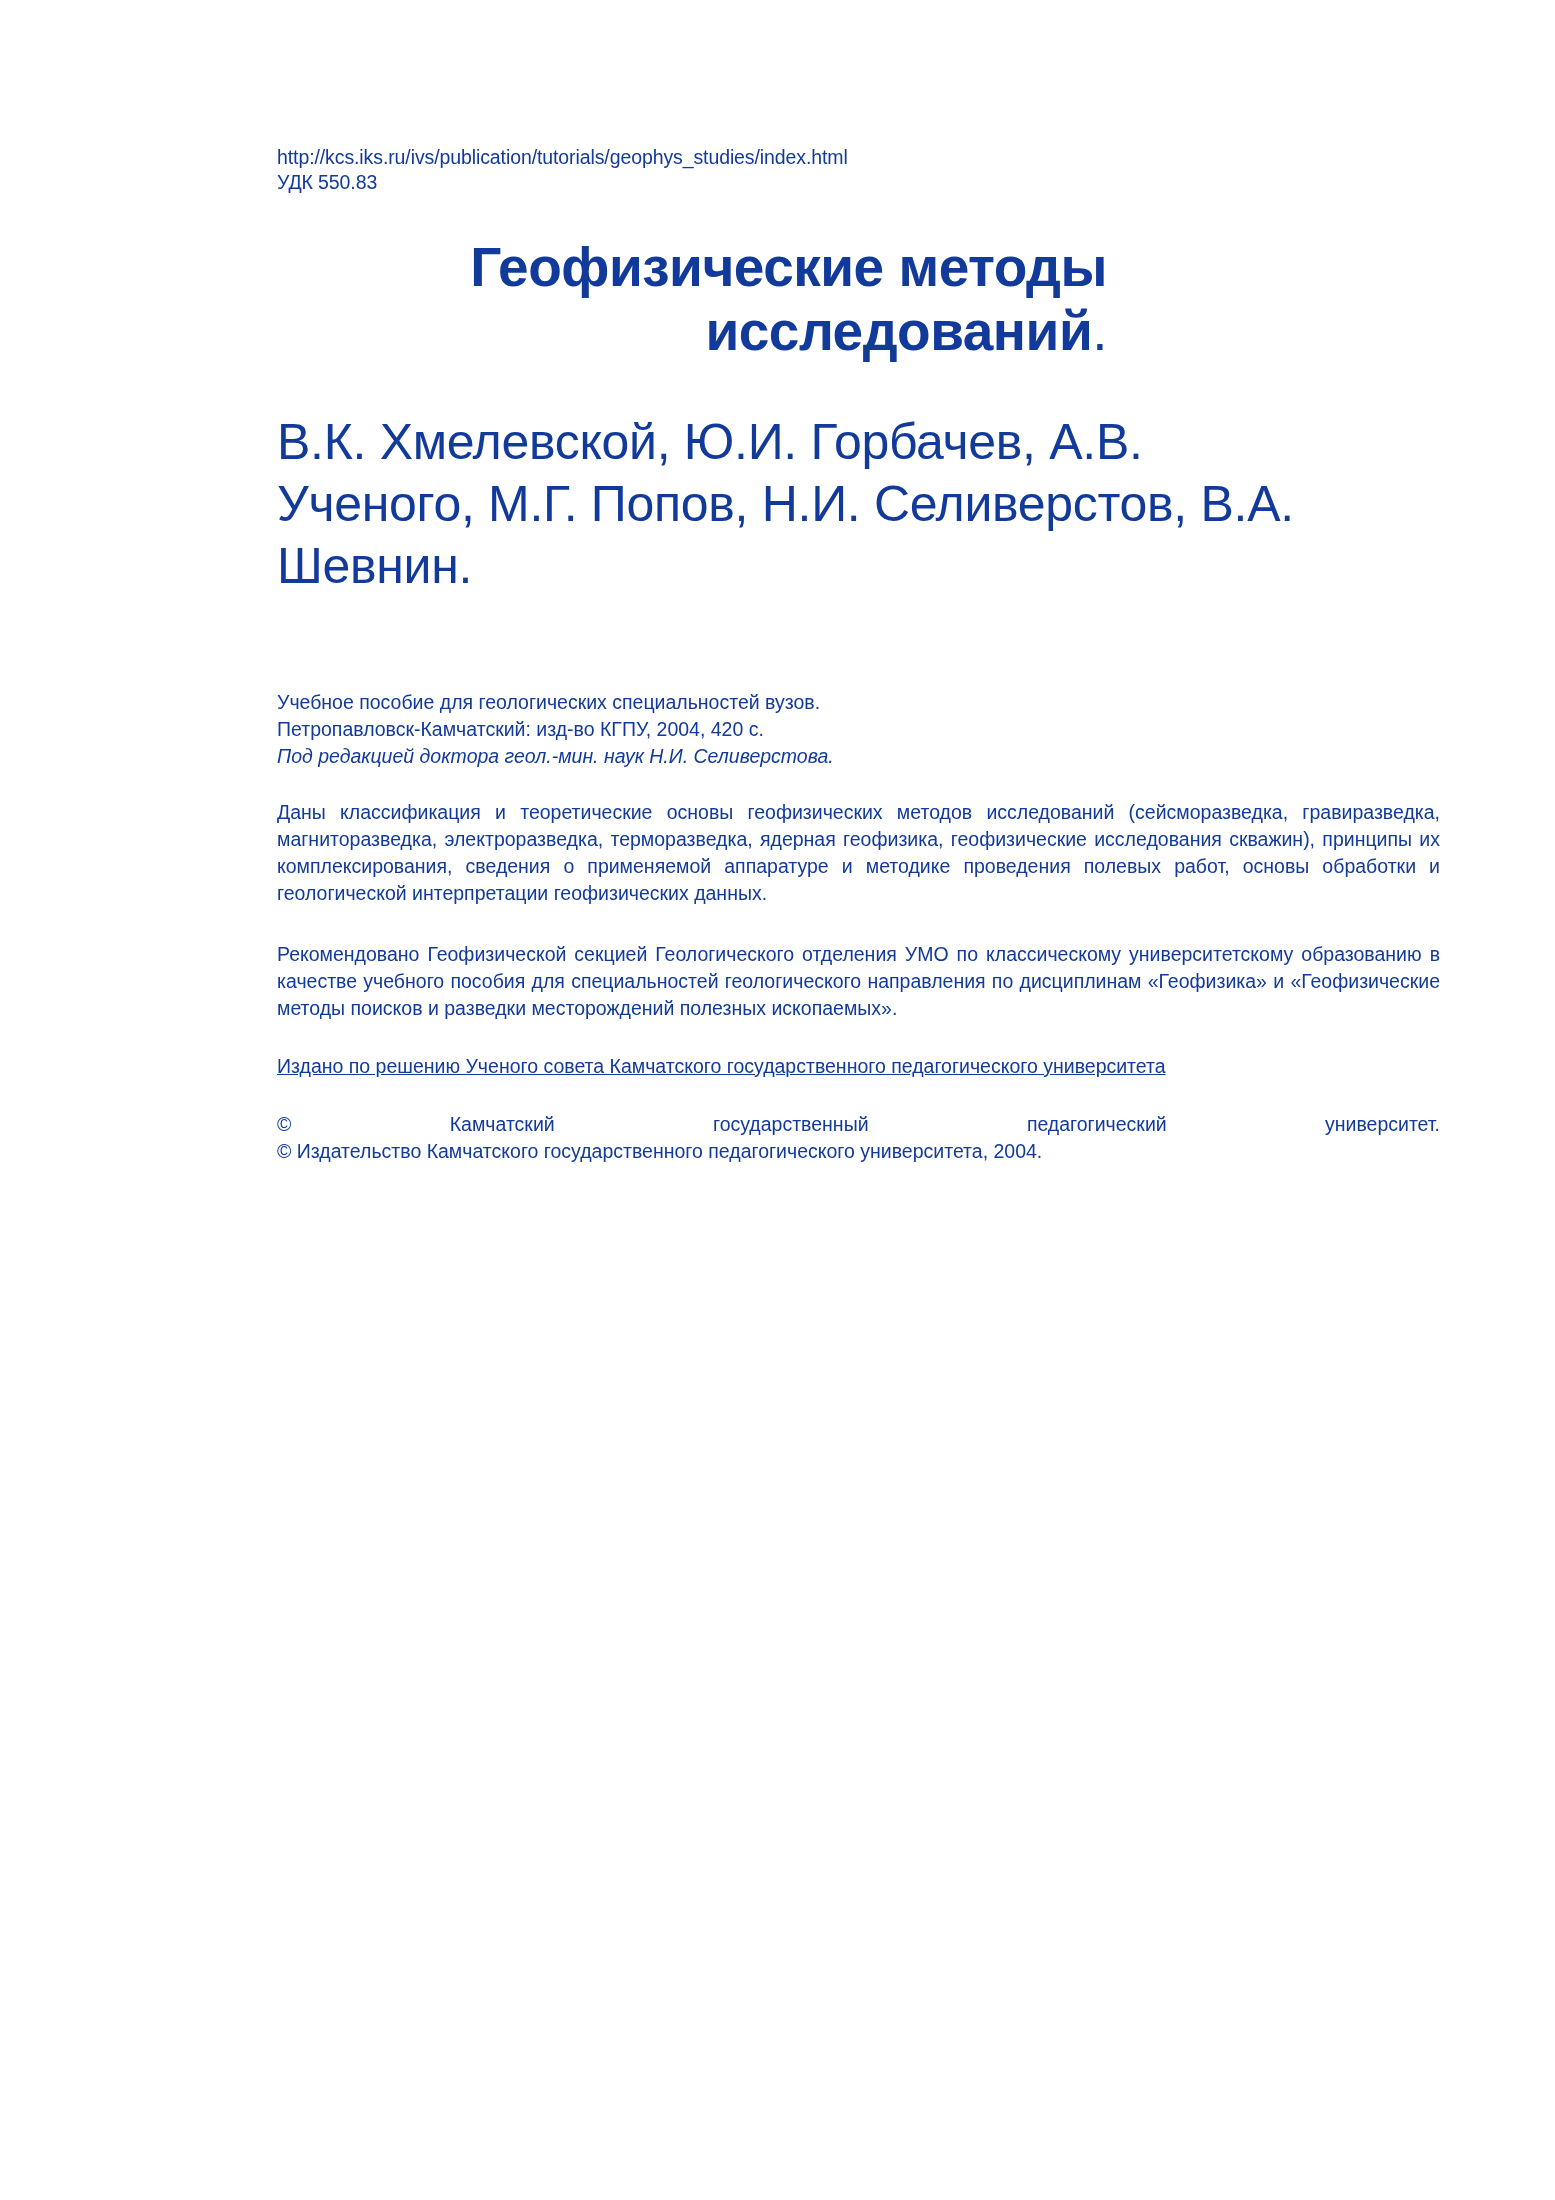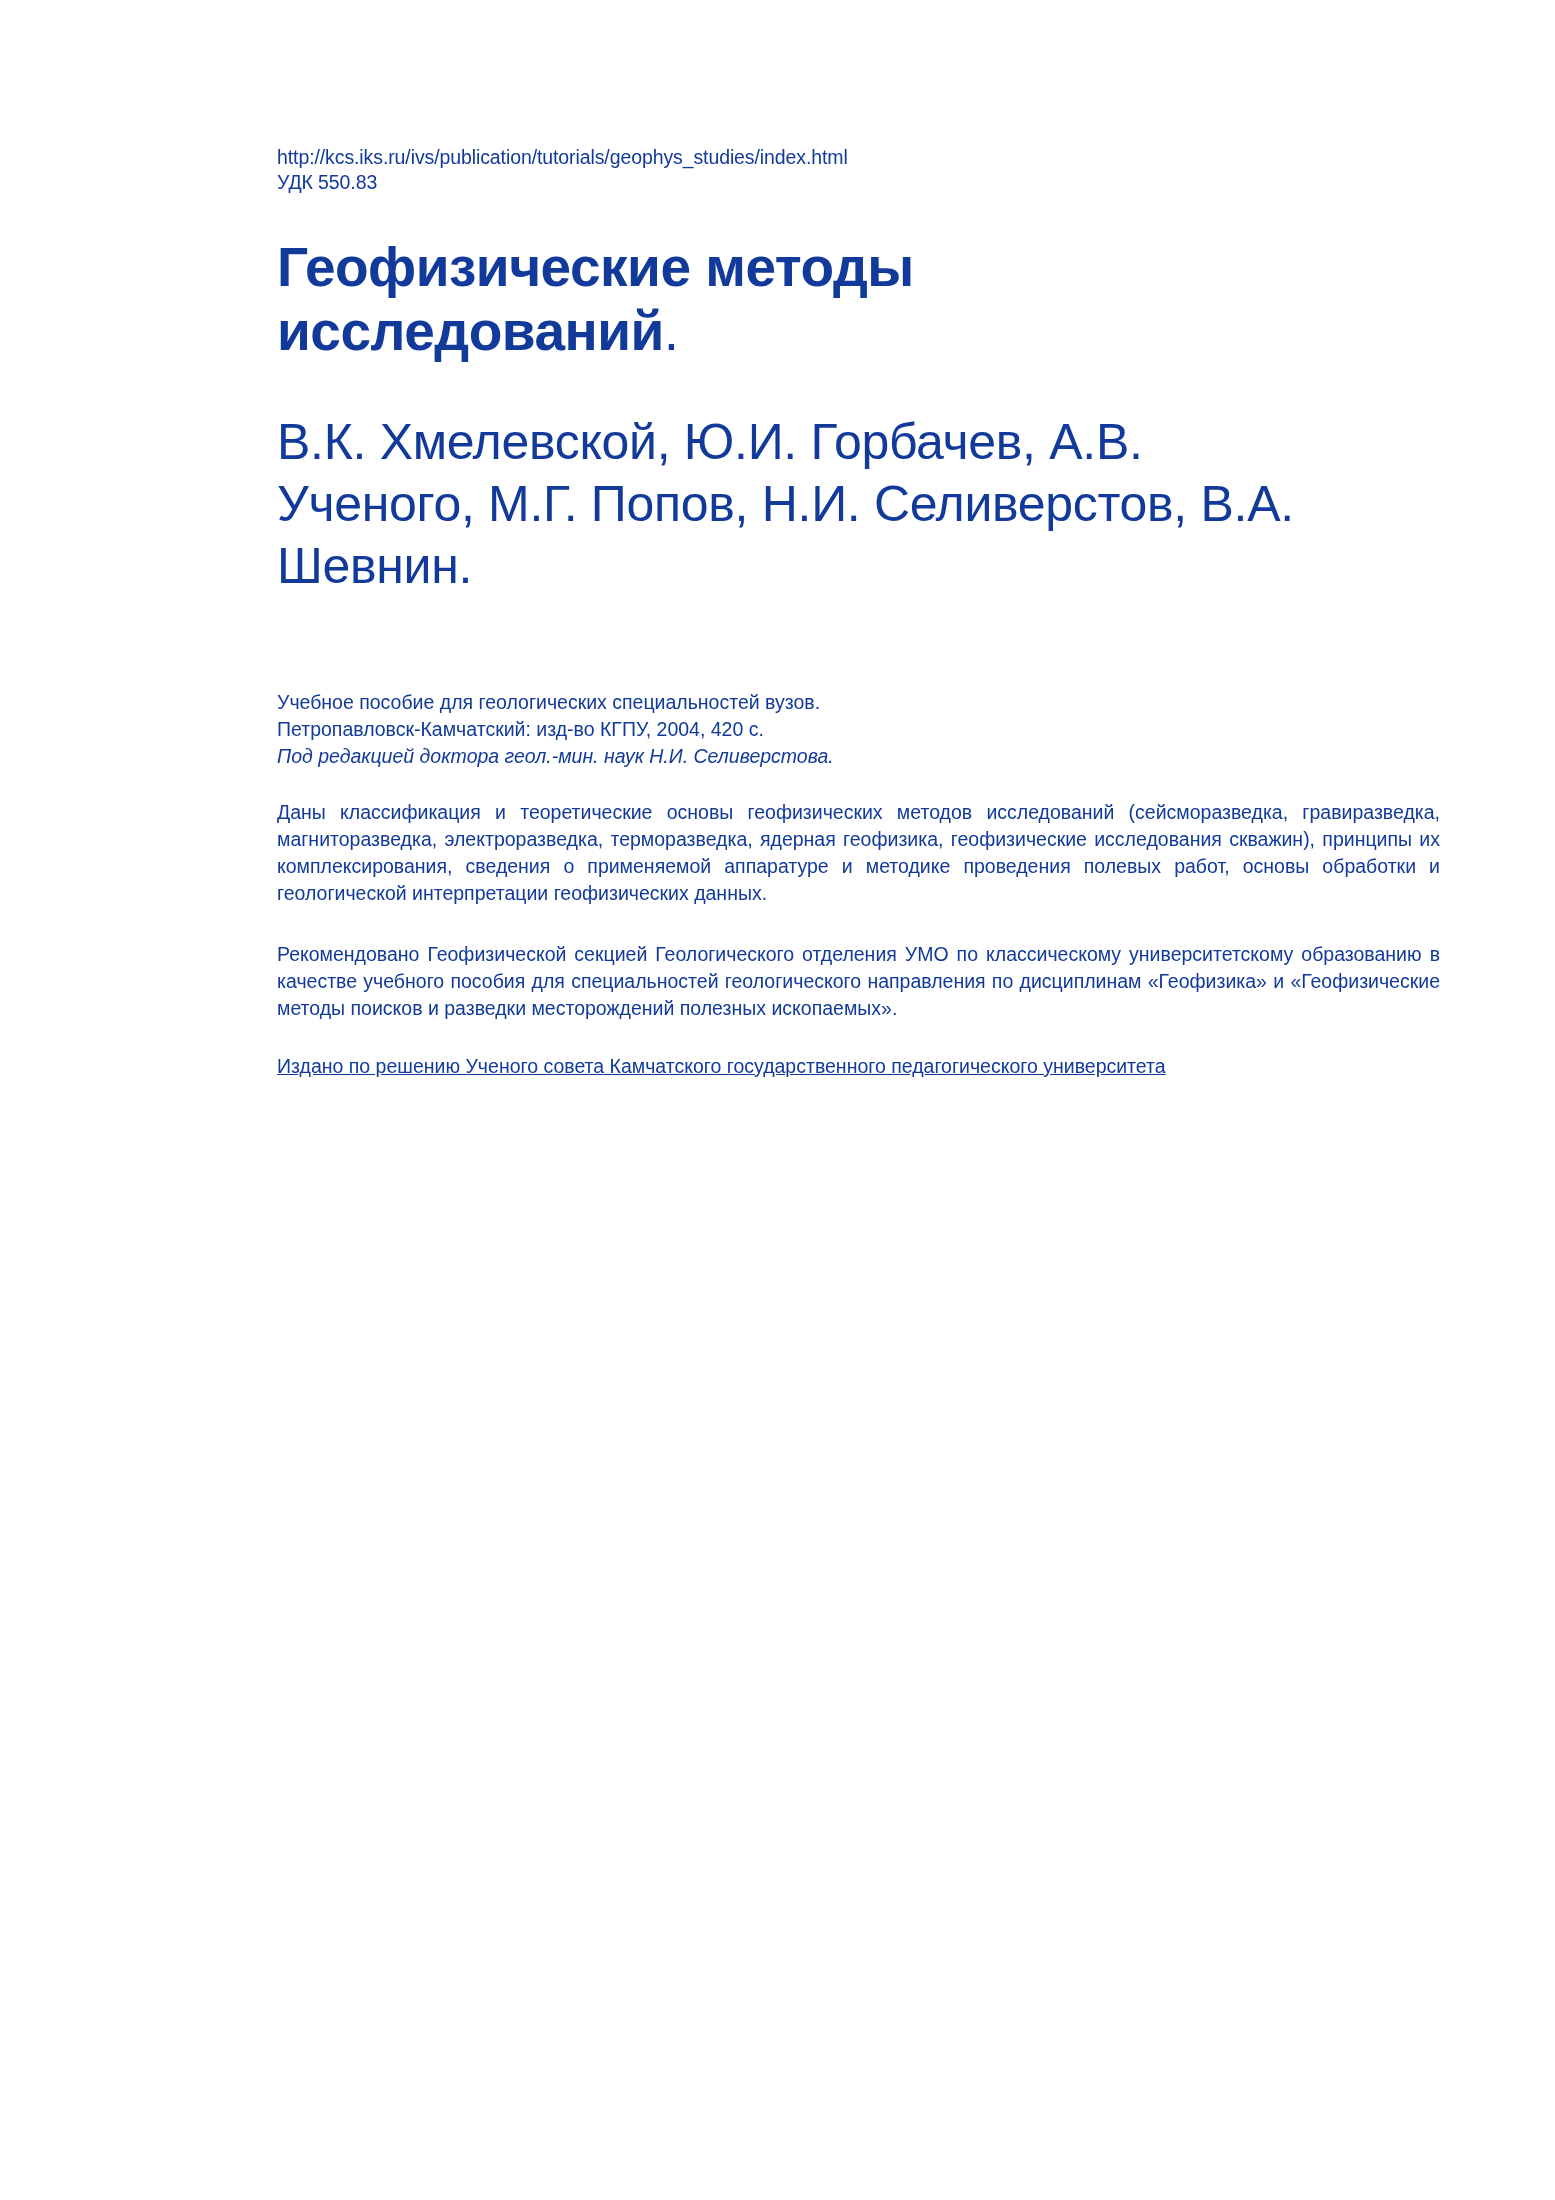--- a/index.html
+++ b/index.html
@@ -47,20 +47,21 @@
 
   
   .doc-title {
     margin: 0;
     padding-top: 40px;
     font-size: 55px;
     line-height: 64px;
     font-weight: bold;
     letter-spacing: -0.5px;
     max-width: 830px;
+    text-align: right;
   }
   .doc-title .title-dot {
     font-weight: normal;
   }
 
   
   .authors {
     padding-top: 48px;
     font-size: 50px;
     line-height: 62px;
@@ -134,15 +135,19 @@
       <div class="line">Петропавловск-Камчатский: изд-во КГПУ, 2004, 420 с.</div>
       <div class="line italic">Под редакцией доктора геол.-мин. наук Н.И. Селиверстова.</div>
     </div>
 
     <p class="para abstract justify">Даны классификация и теоретические основы геофизических методов исследований (сейсморазведка, гравиразведка, магниторазведка, электроразведка, терморазведка, ядерная геофизика, геофизические исследования скважин), принципы их комплексирования, сведения о применяемой аппаратуре и методике проведения полевых работ, основы обработки и геологической интерпретации геофизических данных.</p>
 
     <p class="para recommend justify">Рекомендовано Геофизической секцией Геологического отделения УМО по классическому университетскому образованию в качестве учебного пособия для специальностей геологического направления по дисциплинам «Геофизика» и «Геофизические методы поисков и разведки месторождений полезных ископаемых».</p>
 
     <p class="para published justify">Издано по решению Ученого совета Камчатского государственного педагогического университета</p>
 
+    <p class="para copyright">
+      <span class="copy-line-1">© Камчатский государственный педагогический университет.</span>
+      <span class="copy-line-2">© Издательство Камчатского государственного педагогического университета, 2004.</span>
+    </p>
 
   </div>
 </div>
 
 </body></html>

